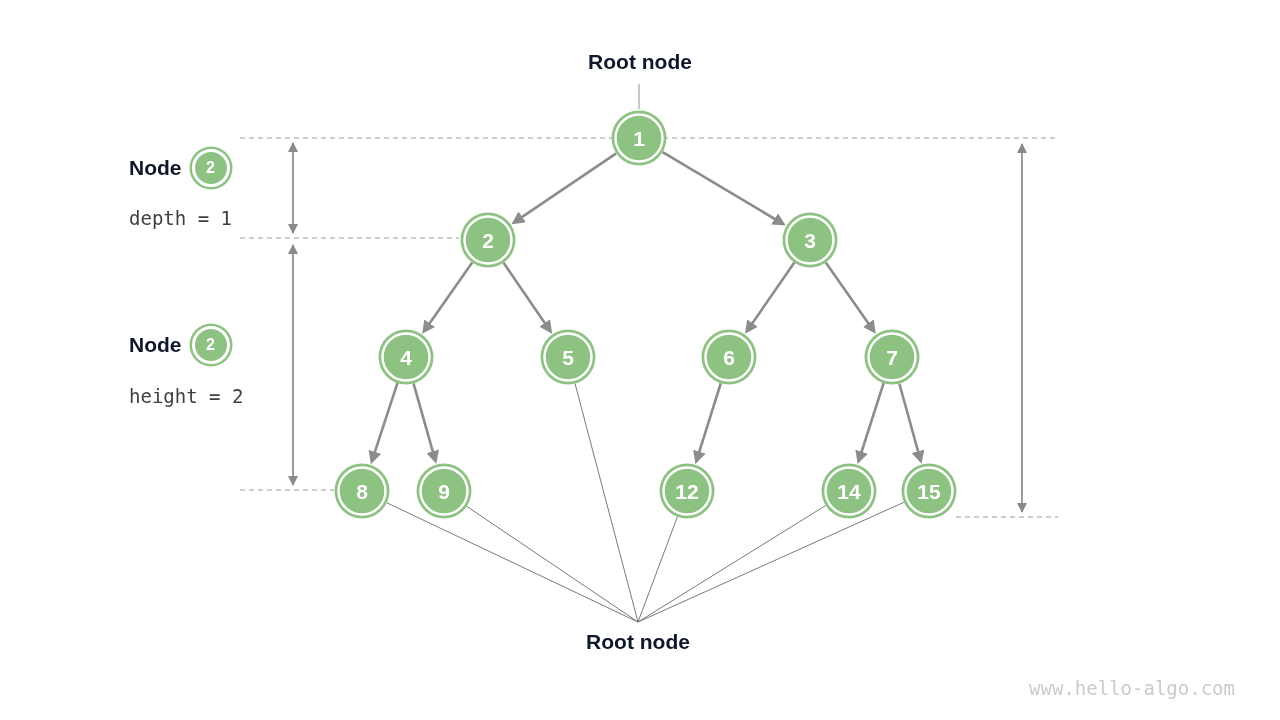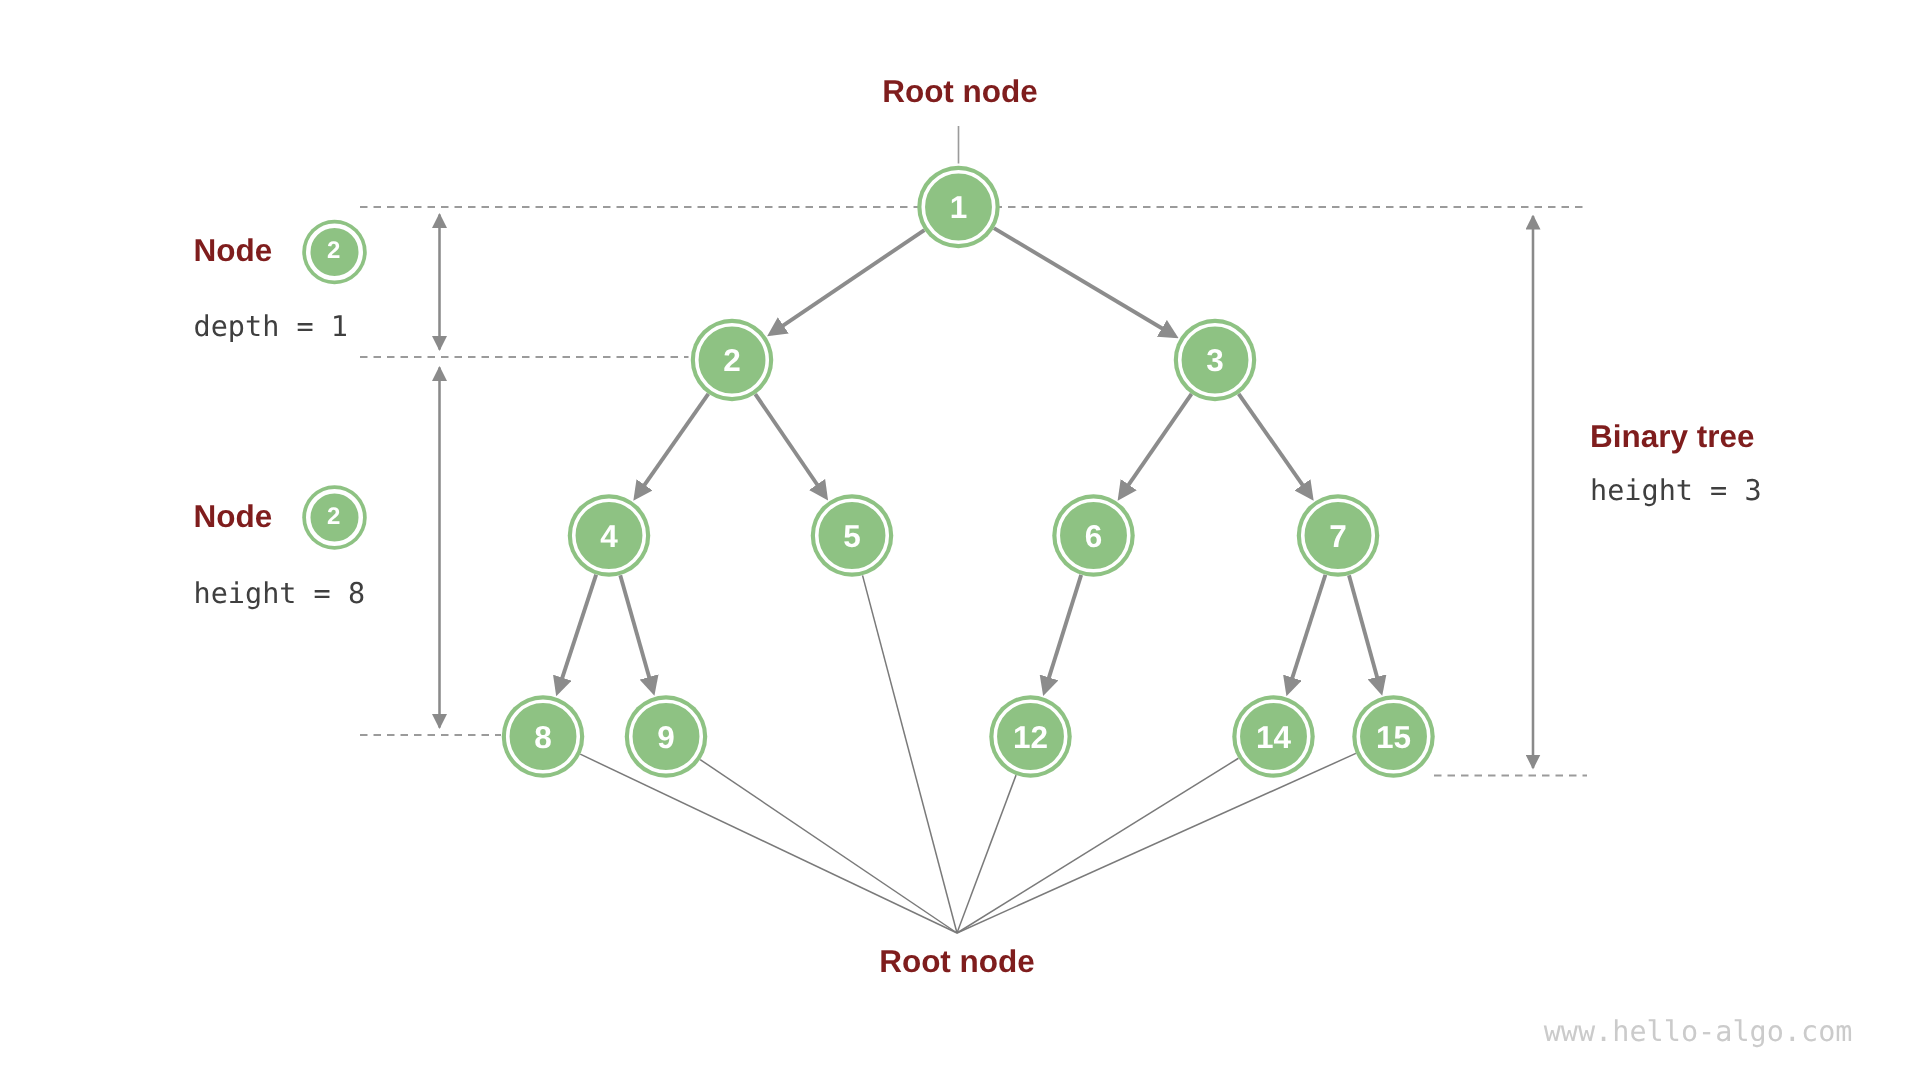--- a/index.html
+++ b/index.html
@@ -11,26 +11,26 @@
 
   .dash-line   { stroke:#9b9b9b; stroke-width:1.2; stroke-dasharray:5 4; fill:none; }
   .thin-line   { stroke:#9b9b9b; stroke-width:1.1; fill:none; }
   .measure-line{ stroke:#8a8a8a; stroke-width:1.7; fill:none; }
   .tree-edge   { stroke:#8c8c8c; stroke-width:2.6; fill:none; }
   .fan-line    { stroke:#7a7a7a; stroke-width:1; fill:none; }
   .node-num    { font-family:"Liberation Sans", sans-serif; font-weight:700;
                  font-size:21px; fill:#ffffff; text-anchor:middle; }
 
   .abs { position:absolute; }
-  .bold-label { font-weight:700; font-size:21px; color:#7f1d1d; white-space:nowrap; }
+  .bold-label { font-weight:700; font-size:21px; color:#0f172a; white-space:nowrap; }
   .mono-label { font-family:"DejaVu Sans Mono", monospace; font-size:19px;
                 color:#3f3f3f; white-space:nowrap; }
   .center-x { transform:translateX(-50%); }
 
-  .node-row { display:flex; align-items:center; gap:22px; }
+  .node-row { display:flex; align-items:center; gap:10px; }
   .badge {
     display:inline-block; width:32px; height:32px; border-radius:50%;
     background:#8ec283; border:3px solid #ffffff; box-shadow:0 0 0 2.5px #8ec283;
     color:#ffffff; font-weight:700; font-size:16px; line-height:32px;
     text-align:center;
   }
   .side-block .mono-label { margin-top:12px; }
   .watermark { font-family:"DejaVu Sans Mono", monospace; font-size:19px;
                color:#cbcbcb; white-space:nowrap; }
 </style>
@@ -154,23 +154,19 @@
   <div class="abs node-row" style="left:129px; top:149px;">
     <span class="bold-label">Node</span>
     <span class="badge">2</span>
   </div>
   <div class="abs mono-label" style="left:129px; top:207px;">depth = 1</div>
 
   <div class="abs node-row" style="left:129px; top:326px;">
     <span class="bold-label">Node</span>
     <span class="badge">2</span>
   </div>
-  <div class="abs mono-label" style="left:129px; top:385px;">height = 8</div>
+  <div class="abs mono-label" style="left:129px; top:385px;">height = 2</div>
 
-  <div class="abs side-block" style="left:1060px; top:280px;">
-    <div class="bold-label">Binary tree</div>
-    <div class="mono-label">height = 3</div>
-  </div>
 
   <div class="abs bold-label center-x" style="left:638px; top:630px;">Root node</div>
 
   <div class="abs watermark" style="right:45px; top:677px;">www.hello-algo.com</div>
 </div>
 
 </body></html>

